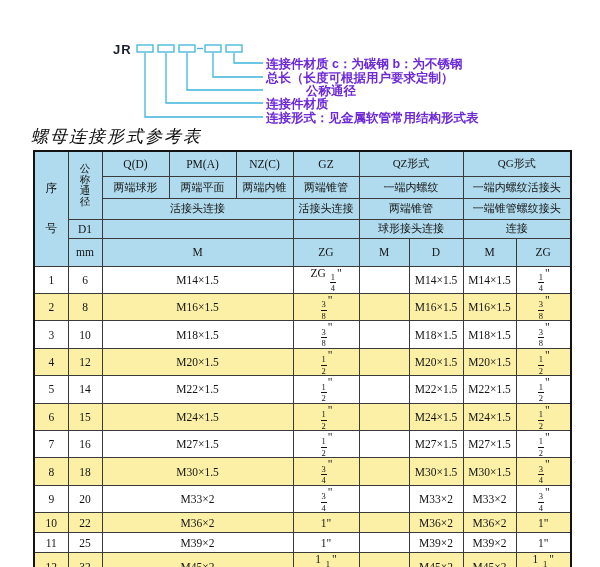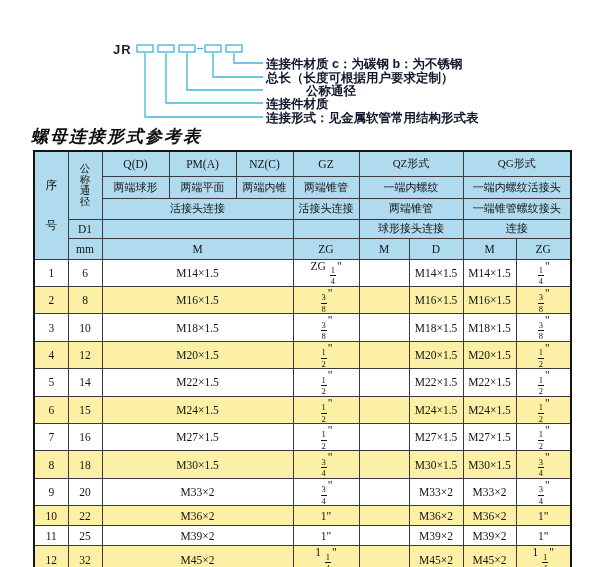--- a/index.html
+++ b/index.html
@@ -6,36 +6,36 @@
   #page{position:relative;width:600px;height:567px;background:#ffffff;overflow:hidden;
         font-family:"Liberation Sans",sans-serif;color:#1c2130;}
 
   
   #diagram-svg{position:absolute;left:0;top:0;}
   .code-line{stroke:#3eb4da;stroke-width:1.3;fill:none;}
   .code-box{stroke:#3eb4da;stroke-width:1.3;fill:#ffffff;}
   #star-title{position:absolute;left:119px;top:20px;font-size:13px;font-weight:700;letter-spacing:1px;}
   #star-title .star{color:#2d9fd8;margin-right:2px;font-size:12px;}
   #jr-prefix{position:absolute;left:113px;top:42px;font-size:13px;font-weight:700;letter-spacing:1px;}
-  .code-label{position:absolute;left:266px;font-size:12.5px;font-weight:700;white-space:nowrap;color:#0f172a;}
+  .code-label{position:absolute;left:266px;font-size:12.5px;font-weight:700;white-space:nowrap;color:#6d28d9;}
 
   
-  #table-title{position:absolute;left:31px;top:125px;font-size:17px;font-weight:700;font-style:italic;
+  #table-title{position:absolute;left:31px;top:125px;font-size:17px;font-weight:400;font-style:italic;
                font-family:"DejaVu Serif","Liberation Serif",serif;color:#0d0d0d;letter-spacing:2px;}
 
   
   #table-wrap{position:absolute;left:33px;top:150px;width:537px;}
   table{border-collapse:collapse;table-layout:fixed;width:537px;
         font-family:"Liberation Serif",serif;font-size:11.5px;color:#141414;}
   th,td{border:1px solid #3a3a3a;text-align:center;vertical-align:middle;padding:0 1px;
         font-weight:400;overflow:hidden;}
   table{border:2px solid #141414;}
   thead th{background:#b0dbee;}
   thead .cn{font-size:11px;}
-  tr.hr1{height:25px;} tr.hr2{height:22px;} tr.hr3{height:21px;} tr.hr4{height:19px;} tr.hr5{height:21px;}
+  tr.hr1{height:25px;} tr.hr2{height:22px;} tr.hr3{height:21px;} tr.hr4{height:19px;} tr.hr5{height:28px;}
   tbody tr{height:20px;}
   tbody tr.alt td{background:#fbf0a6;}
   .vcell{padding:0;}
   .vtext{display:flex;flex-direction:column;align-items:center;justify-content:space-evenly;
          height:100%;font-size:11.5px;line-height:1.15;}
   .vtext span{display:block;}
   #v-serial .vtext{height:106px;}
   #v-dn .vtext{height:64px;font-size:10.5px;line-height:1.05;justify-content:center;}
 
   

